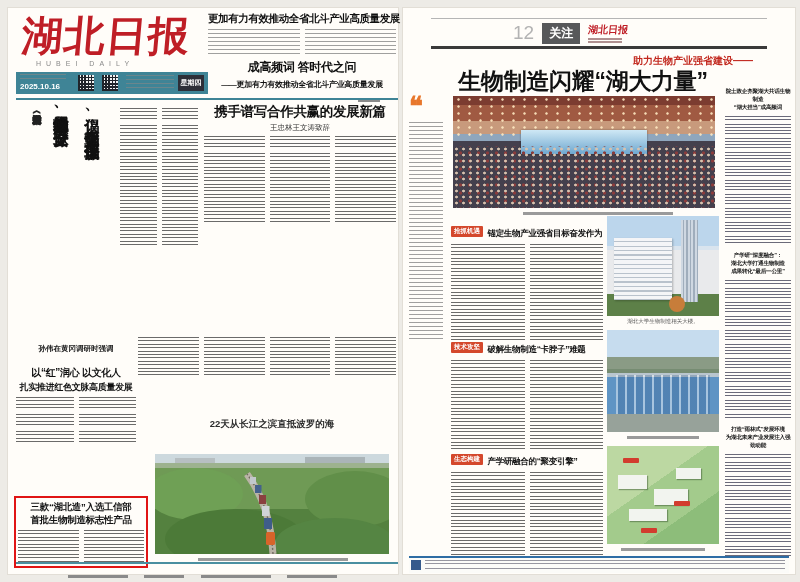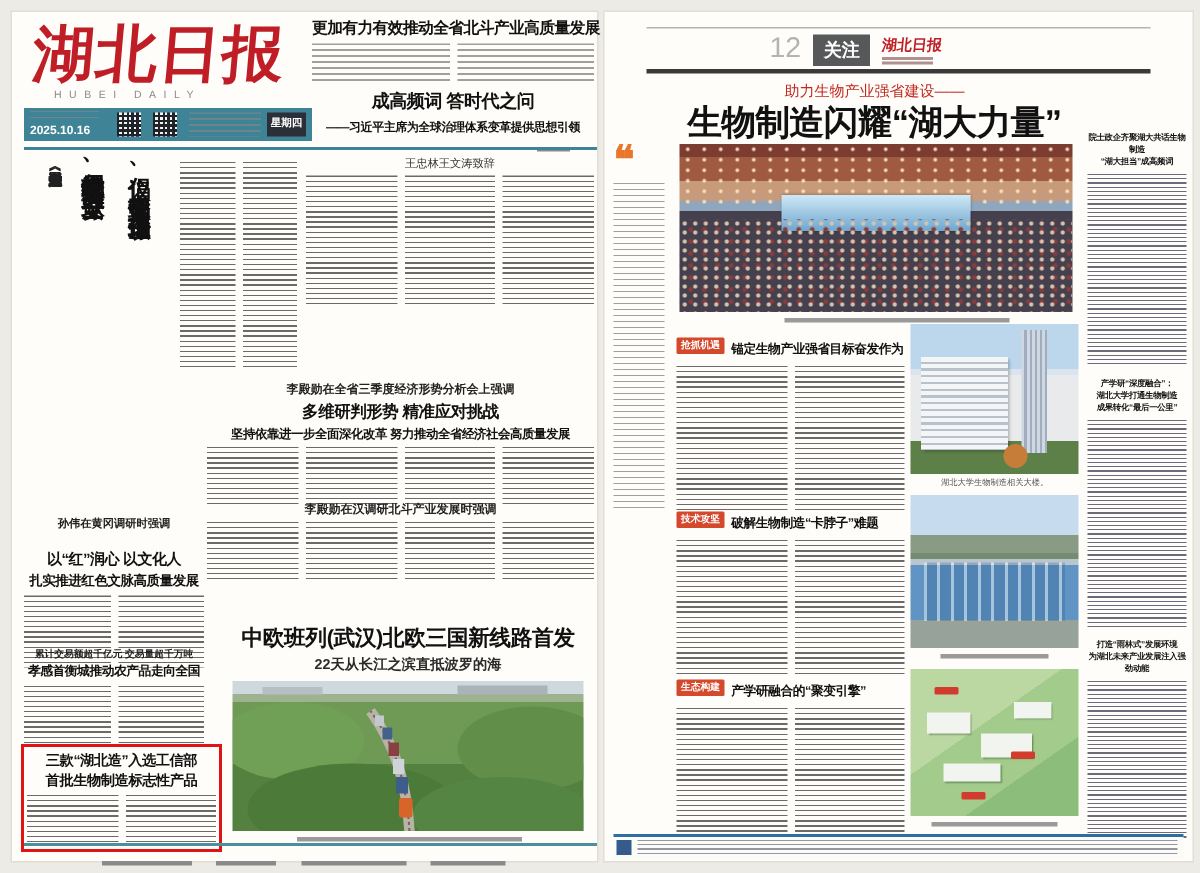--- a/index.html
+++ b/index.html
@@ -59,21 +59,21 @@
     <div class="abs" style="left:162px;top:3px;width:26px;height:16px;background:#2d2f38;color:#fff;font-size:7px;font-weight:bold;text-align:center;line-height:16px;">星期四</div>
   </div>
 
   <div class="abs" style="left:200px;top:4px;width:188px;">
     <div class="hl center" style="font-size:10.5px;letter-spacing:-0.4px;white-space:nowrap;">更加有力有效推动全省北斗产业高质量发展</div>
     <div class="cols" style="margin-top:3px;height:26px;">
         <i class="tx light"></i>
         <i class="tx light"></i>
       </div>
     <div class="hl center" style="font-size:12px;margin-top:4px;">成高频词 答时代之问</div>
-    <div class="hl center" style="font-size:8px;margin-top:3px;white-space:nowrap;">——习近平主席为全球治理体系变革提供思想引领</div>
+    <div class="hl center" style="font-size:8px;margin-top:3px;white-space:nowrap;">——更加有力有效推动全省北斗产业高质量发展</div>
     <div class="barseg" style="width:22px;margin:3px 0 0 150px;height:2px;"></div>
   </div>
   <div class="abs teal" style="left:8px;top:90px;width:382px;height:2px;"></div>
 
   <div class="abs vert" style="left:22px;top:100px;height:232px;font-size:9px;font-weight:bold;color:#222;">《求是》杂志发表习近平总书记重要文章</div>
   <div class="abs vert hl" style="left:42px;top:98px;height:240px;font-size:15.5px;">推动落实全球发展倡议、全球安全</div>
   <div class="abs vert hl" style="left:74px;top:98px;height:240px;font-size:15px;">倡议、全球文明倡议、全球治理倡议</div>
   <div class="abs cols" style="left:112px;top:100px;width:78px;height:138px;">
       <i class="tx"></i>
       <i class="tx"></i>
@@ -82,71 +82,51 @@
   <div class="abs" style="left:8px;top:336px;width:120px;">
     <div class="kick center" style="font-size:7.5px;">孙伟在黄冈调研时强调</div>
     <div class="hl center" style="font-size:10px;margin-top:12px;">以“红”润心 以文化人</div>
     <div class="hl center" style="font-size:9px;margin-top:1px;white-space:nowrap;">扎实推进红色文脉高质量发展</div>
     <div class="cols" style="margin-top:3px;height:48px;">
         <i class="tx"></i>
         <i class="tx"></i>
       </div>
   </div>
 
-  <div class="abs" style="left:8px;top:424px;width:120px;">
-    <div class="kick center" style="font-size:6.5px;white-space:nowrap;">累计交易额超千亿元 交易量超千万吨</div>
-    <div class="hl center" style="font-size:8.5px;margin-top:1px;white-space:nowrap;">孝感首衡城推动农产品走向全国</div>
-    <div class="cols" style="margin-top:3px;height:40px;">
-        <i class="tx"></i>
-        <i class="tx"></i>
-      </div>
-  </div>
 
   <div class="abs redbox" style="left:6px;top:488px;width:126px;height:62px;padding:3px 2px;">
     <div class="hl center" style="font-size:9.5px;white-space:nowrap;">三款“湖北造”入选工信部</div>
     <div class="hl center" style="font-size:9.5px;">首批生物制造标志性产品</div>
     <div class="cols" style="margin-top:3px;height:34px;">
         <i class="tx"></i>
         <i class="tx"></i>
       </div>
   </div>
 
   <div class="abs" style="left:196px;top:94px;width:192px;">
+    <div class="hl center" style="font-size:13.5px;margin-top:1px;white-space:nowrap;">携手谱写合作共赢的发展新篇</div>
     <div class="center" style="font-size:7.5px;color:#333;margin-top:2px;">王忠林王文涛致辞</div>
     <div class="cols" style="margin-top:3px;height:88px;">
         <i class="tx"></i>
         <i class="tx"></i>
         <i class="tx"></i>
       </div>
   </div>
 
-  <div class="abs" style="left:130px;top:246px;width:258px;">
-    <div class="kick center" style="font-size:8px;">李殿勋在全省三季度经济形势分析会上强调</div>
-    <div class="hl center" style="font-size:11px;margin-top:2px;">多维研判形势 精准应对挑战</div>
-    <div class="hl center" style="font-size:8.3px;margin-top:2px;white-space:nowrap;">坚持依靠进一步全面深化改革 努力推动全省经济社会高质量发展</div>
+
+  <div class="abs" style="left:130px;top:326px;width:258px;">
     <div class="cols" style="margin-top:3px;height:38px;">
         <i class="tx"></i>
         <i class="tx"></i>
         <i class="tx"></i>
         <i class="tx"></i>
       </div>
   </div>
 
-  <div class="abs" style="left:130px;top:326px;width:258px;">
-    <div class="kick center" style="font-size:8px;">李殿勋在汉调研北斗产业发展时强调</div>
-    <div class="cols" style="margin-top:3px;height:38px;">
-        <i class="tx"></i>
-        <i class="tx"></i>
-        <i class="tx"></i>
-        <i class="tx"></i>
-      </div>
-  </div>
-
   <div class="abs" style="left:140px;top:408px;width:248px;">
-    <div class="hl center" style="font-size:14.5px;white-space:nowrap;">中欧班列(武汉)北欧三国新线路首发</div>
     <div class="kick center" style="font-size:9.5px;margin-top:2px;color:#2b2b2b;">22天从长江之滨直抵波罗的海</div>
     <div class="photo ph-train abs" style="left:7px;top:38px;width:234px;height:100px;">
       <svg width="234" height="100" viewBox="0 0 234 100">
         <rect x="150" y="3" width="60" height="6" fill="#aab4b8"></rect>
         <rect x="20" y="4" width="40" height="5" fill="#b7bfc2"></rect>
         <ellipse cx="40" cy="40" rx="48" ry="26" fill="#6fa055"></ellipse>
         <ellipse cx="200" cy="45" rx="50" ry="28" fill="#618f49"></ellipse>
         <ellipse cx="80" cy="85" rx="70" ry="30" fill="#4c7a38"></ellipse>
         <ellipse cx="180" cy="90" rx="60" ry="26" fill="#558543"></ellipse>
         <path d="M118,100 C116,70 110,45 92,20" stroke="#b9b3a6" stroke-width="7" fill="none"></path>
@@ -180,21 +160,21 @@
     <div style="font-size:19px;color:#b3b3b3;font-weight:400;">12</div>
     <div style="background:#57585a;color:#fff;font-size:12px;font-weight:900;padding:2px 7px;">关注</div>
     <div>
       <div style="color:#bf1e26;font-weight:900;font-size:10px;transform:skewX(-6deg);">湖北日报</div>
       <div class="barseg" style="width:34px;height:2px;background:#b09090;display:block;margin-top:1px;"></div>
       <div class="barseg" style="width:34px;height:2px;background:#b09090;display:block;margin-top:1px;"></div>
     </div>
   </div>
   <div class="abs" style="left:28px;top:38px;width:336px;height:2.5px;background:#3a3a3a;"></div>
 
-  <div class="abs center" style="left:10px;top:46px;width:340px;font-size:10px;font-weight:normal;color:#c2281e;">助力生物产业强省建设——</div>
+  <div class="abs center" style="left:10px;top:46px;width:340px;font-size:10px;font-weight:bold;color:#c2281e;text-align:right;">助力生物产业强省建设——</div>
   <div class="abs center hl" style="left:0px;top:58px;width:360px;font-size:23px;">生物制造闪耀“湖大力量”</div>
 
   <div class="abs" style="left:6px;top:86px;width:40px;">
     <div style="font-size:26px;color:#e8772c;line-height:24px;font-weight:900;">❝</div>
     <div class="tx light" style="width:34px;height:220px;margin-top:4px;"></div>
   </div>
 
   <div class="photo ph-conf abs" style="left:50px;top:88px;width:262px;height:112px;">
     <div class="lights"></div>
     <div class="screen"></div>

